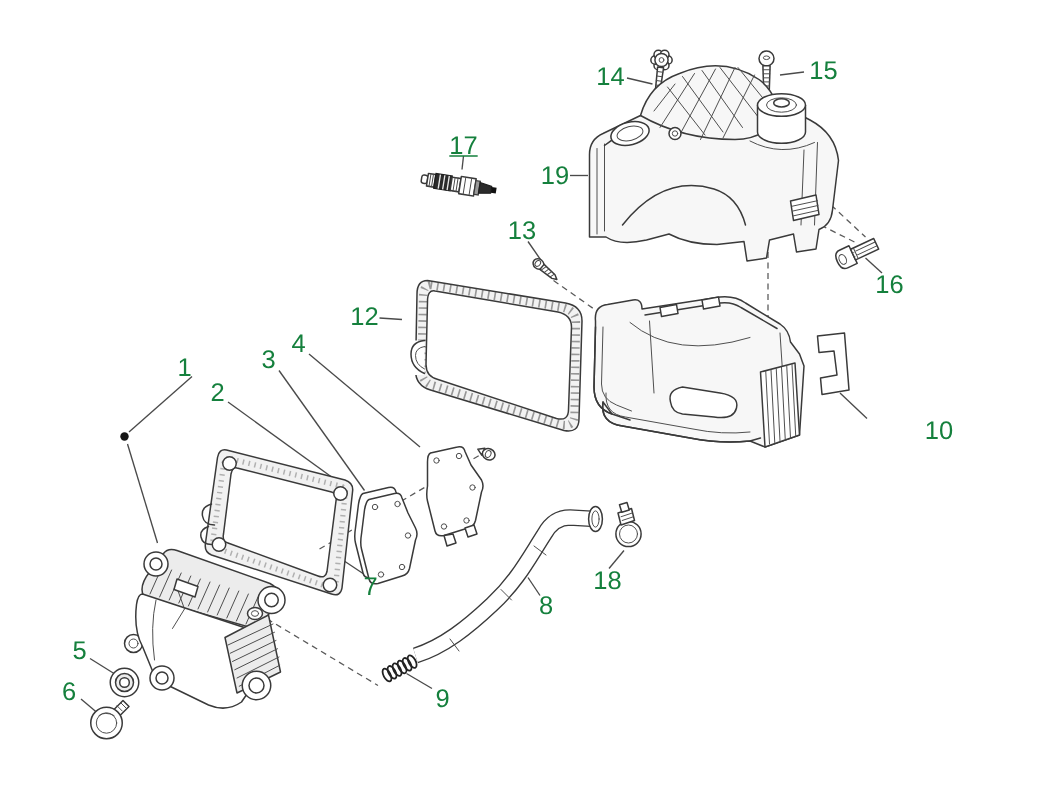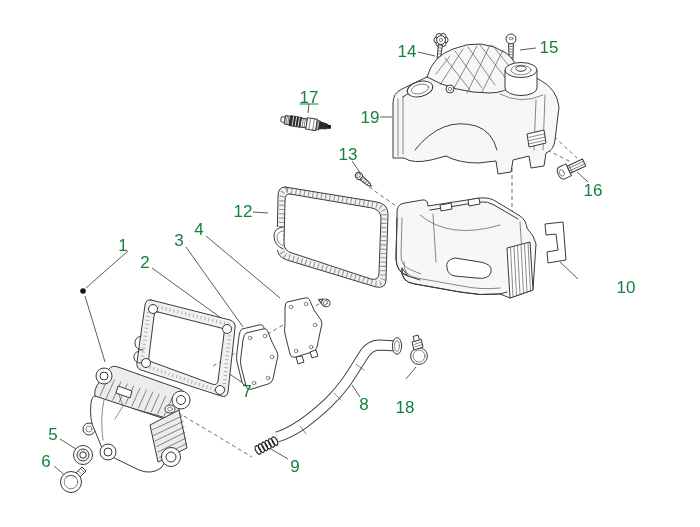--- a/index.html
+++ b/index.html
@@ -297,14 +297,14 @@
 <div class="plabel" style="left:364px;top:404px;">8</div>
 <div class="plabel" style="left:295px;top:466px;">9</div>
 <div class="plabel" style="left:614px;top:287px;margin-left:12px;">10</div>
 <div class="plabel" style="left:370px;top:117px;">19</div>
 <div class="plabel" style="left:243px;top:211px;">12</div>
 <div class="plabel" style="left:348px;top:154px;">13</div>
 <div class="plabel" style="left:407px;top:51px;">14</div>
 <div class="plabel" style="left:549px;top:47px;text-align:right;">15</div>
 <div class="plabel" style="left:593px;top:190px;">16</div>
 <div class="plabel" style="left:309px;top:97px;text-decoration:underline;">17</div>
-<div class="plabel" style="left:405px;top:387px;margin-top:20px;">18</div>
+<div class="plabel" style="left:405px;top:387px;">18</div>
 </div>
 
 </body></html>

